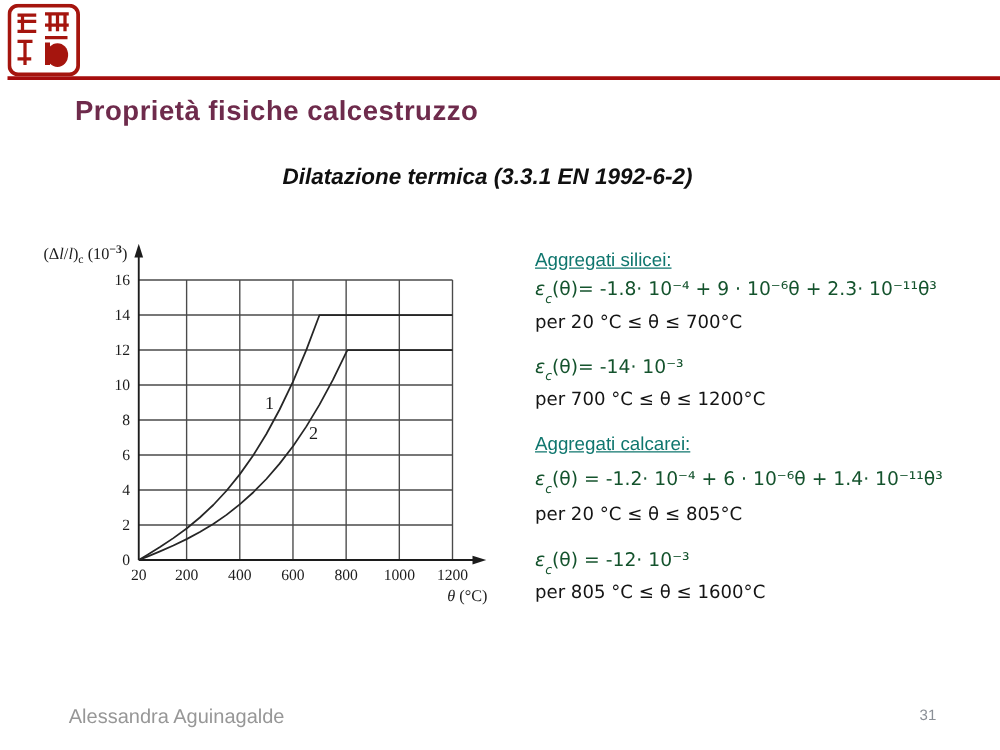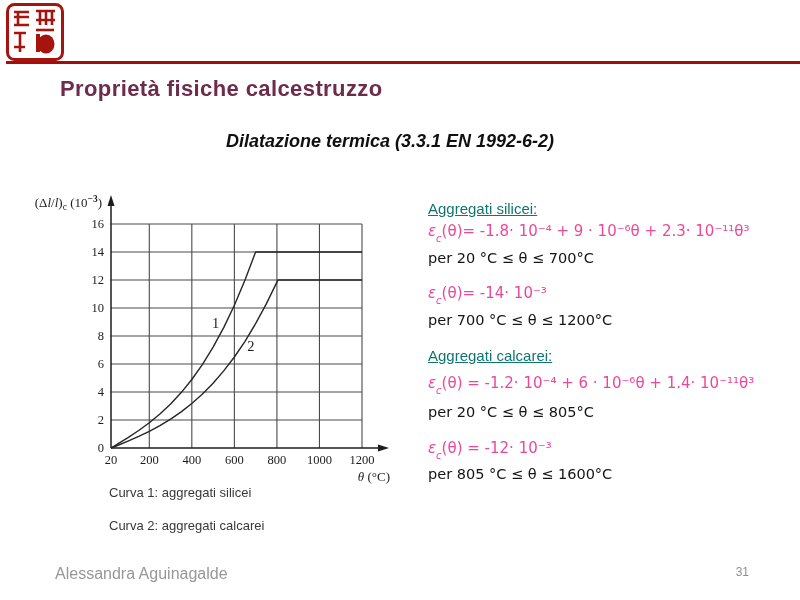--- a/index.html
+++ b/index.html
@@ -9,21 +9,21 @@
   .top-rule{position:absolute;left:6px;right:2px;top:61px;height:3px;background:#a50d0d;}
   .page-title{position:absolute;left:60px;top:76px;font-size:22px;font-weight:bold;
               letter-spacing:.4px;color:#6e2b4c;white-space:nowrap;}
   .slide-subtitle{position:absolute;left:0;top:131px;width:780px;text-align:center;
                   font-size:18px;font-weight:bold;font-style:italic;color:#101010;white-space:nowrap;}
   .chart-wrap{position:absolute;left:0;top:180px;width:420px;height:315px;}
   .caption{position:absolute;left:109px;font-size:13px;color:#383838;white-space:nowrap;}
   .cap1{top:485px;} .cap2{top:518px;}
   .formulas{position:absolute;left:428px;top:0;width:370px;}
   .fheading{position:absolute;font-size:15px;color:#0f766e;text-decoration:underline;white-space:nowrap;}
-  .fline{position:absolute;font-family:"DejaVu Sans",sans-serif;font-size:15px;color:#ec4899;white-space:nowrap;}
+  .fline{position:absolute;font-family:"DejaVu Sans",sans-serif;font-size:15px;color:#14532d;white-space:nowrap;}
   .fline .var{font-style:italic;}
   .fline sub{font-size:10px;font-style:italic;position:relative;top:2px;}
   .range{position:absolute;font-family:"DejaVu Sans",sans-serif;font-size:14.5px;color:#141414;white-space:nowrap;}
   .footer-author{position:absolute;left:55px;top:565px;font-size:16px;color:#979797;white-space:nowrap;}
   .footer-page{position:absolute;right:63px;top:565px;font-size:12px;color:#8a8f96;margin-left:25px;}
 </style>
 </head>
 <body>
 
 <div class="slide">
@@ -82,22 +82,20 @@
       <text x="104" y="76" text-anchor="end" font-size="12.5" fill="#1c1c1c" font-family="&quot;Liberation Serif&quot;,&quot;DejaVu Serif&quot;,serif">14</text>
       <text x="104" y="48" text-anchor="end" font-size="12.5" fill="#1c1c1c" font-family="&quot;Liberation Serif&quot;,&quot;DejaVu Serif&quot;,serif">16</text>
       <text fill="#1c1c1c" font-family="&quot;Liberation Serif&quot;,&quot;DejaVu Serif&quot;,serif" font-size="13" x="102" y="27" text-anchor="end"><tspan font-size="13">(Δ</tspan><tspan font-style="italic" font-size="13">l</tspan><tspan font-size="13">/</tspan><tspan font-style="italic" font-size="13">l</tspan><tspan font-size="13">)</tspan><tspan font-size="9.5" dy="3">c</tspan><tspan font-size="13" dy="-3"> (10</tspan><tspan font-weight="bold" font-size="9.5" dy="-5">−3</tspan><tspan font-size="13" dy="5">)</tspan></text>
       <text fill="#1c1c1c" font-family="&quot;Liberation Serif&quot;,&quot;DejaVu Serif&quot;,serif" font-size="13" x="390" y="301" text-anchor="end"><tspan font-style="italic" font-size="13">θ</tspan><tspan font-size="13"> (°C)</tspan></text>
       <path d="M111.0 268.0 L117.4 264.2 L128.0 257.6 L138.7 250.5 L149.3 242.8 L159.9 234.0 L170.6 224.0 L181.2 212.6 L191.8 199.5 L202.5 184.4 L213.1 167.2 L223.7 147.6 L234.4 125.3 L245.0 100.1 L255.6 72.0 L362.0 72.0" fill="none" stroke="#262626" stroke-width="1.4" stroke-linejoin="round"></path>
       <path d="M111.0 268.0 L117.4 265.5 L128.0 261.1 L138.7 256.4 L149.3 251.3 L159.9 245.6 L170.6 239.2 L181.2 231.9 L191.8 223.5 L202.5 214.0 L213.1 203.2 L223.7 190.9 L234.4 177.0 L245.0 161.3 L255.6 143.7 L266.3 123.9 L276.9 102.1 L278.0 100.0 L362.0 100.0" fill="none" stroke="#262626" stroke-width="1.4" stroke-linejoin="round"></path>
       <text x="212.03813559322032" y="147.60000000000002" font-size="14.5" font-family="&quot;Liberation Serif&quot;,&quot;DejaVu Serif&quot;,serif" fill="#1c1c1c">1</text>
       <text x="247.135593220339" y="171.39999999999998" font-size="14.5" font-family="&quot;Liberation Serif&quot;,&quot;DejaVu Serif&quot;,serif" fill="#1c1c1c">2</text>
     </svg>
 
-  <div class="caption cap1">Curva 1: aggregati silicei</div>
-  <div class="caption cap2">Curva 2: aggregati calcarei</div>
 
   <div class="formulas">
     <div class="fheading" style="top:200px">Aggregati silicei:</div>
     <div class="fline" style="top:222px">
       <span class="var">ε</span><sub>c</sub><span>(θ)= -1.8· 10⁻⁴ + 9 · 10⁻⁶θ + 2.3· 10⁻¹¹θ³</span>
     </div>
     <div class="range" style="top:250px">per 20 °C ≤ θ ≤ 700°C</div>
     <div class="fline" style="top:284px">
       <span class="var">ε</span><sub>c</sub><span>(θ)= -14· 10⁻³</span>
     </div>

